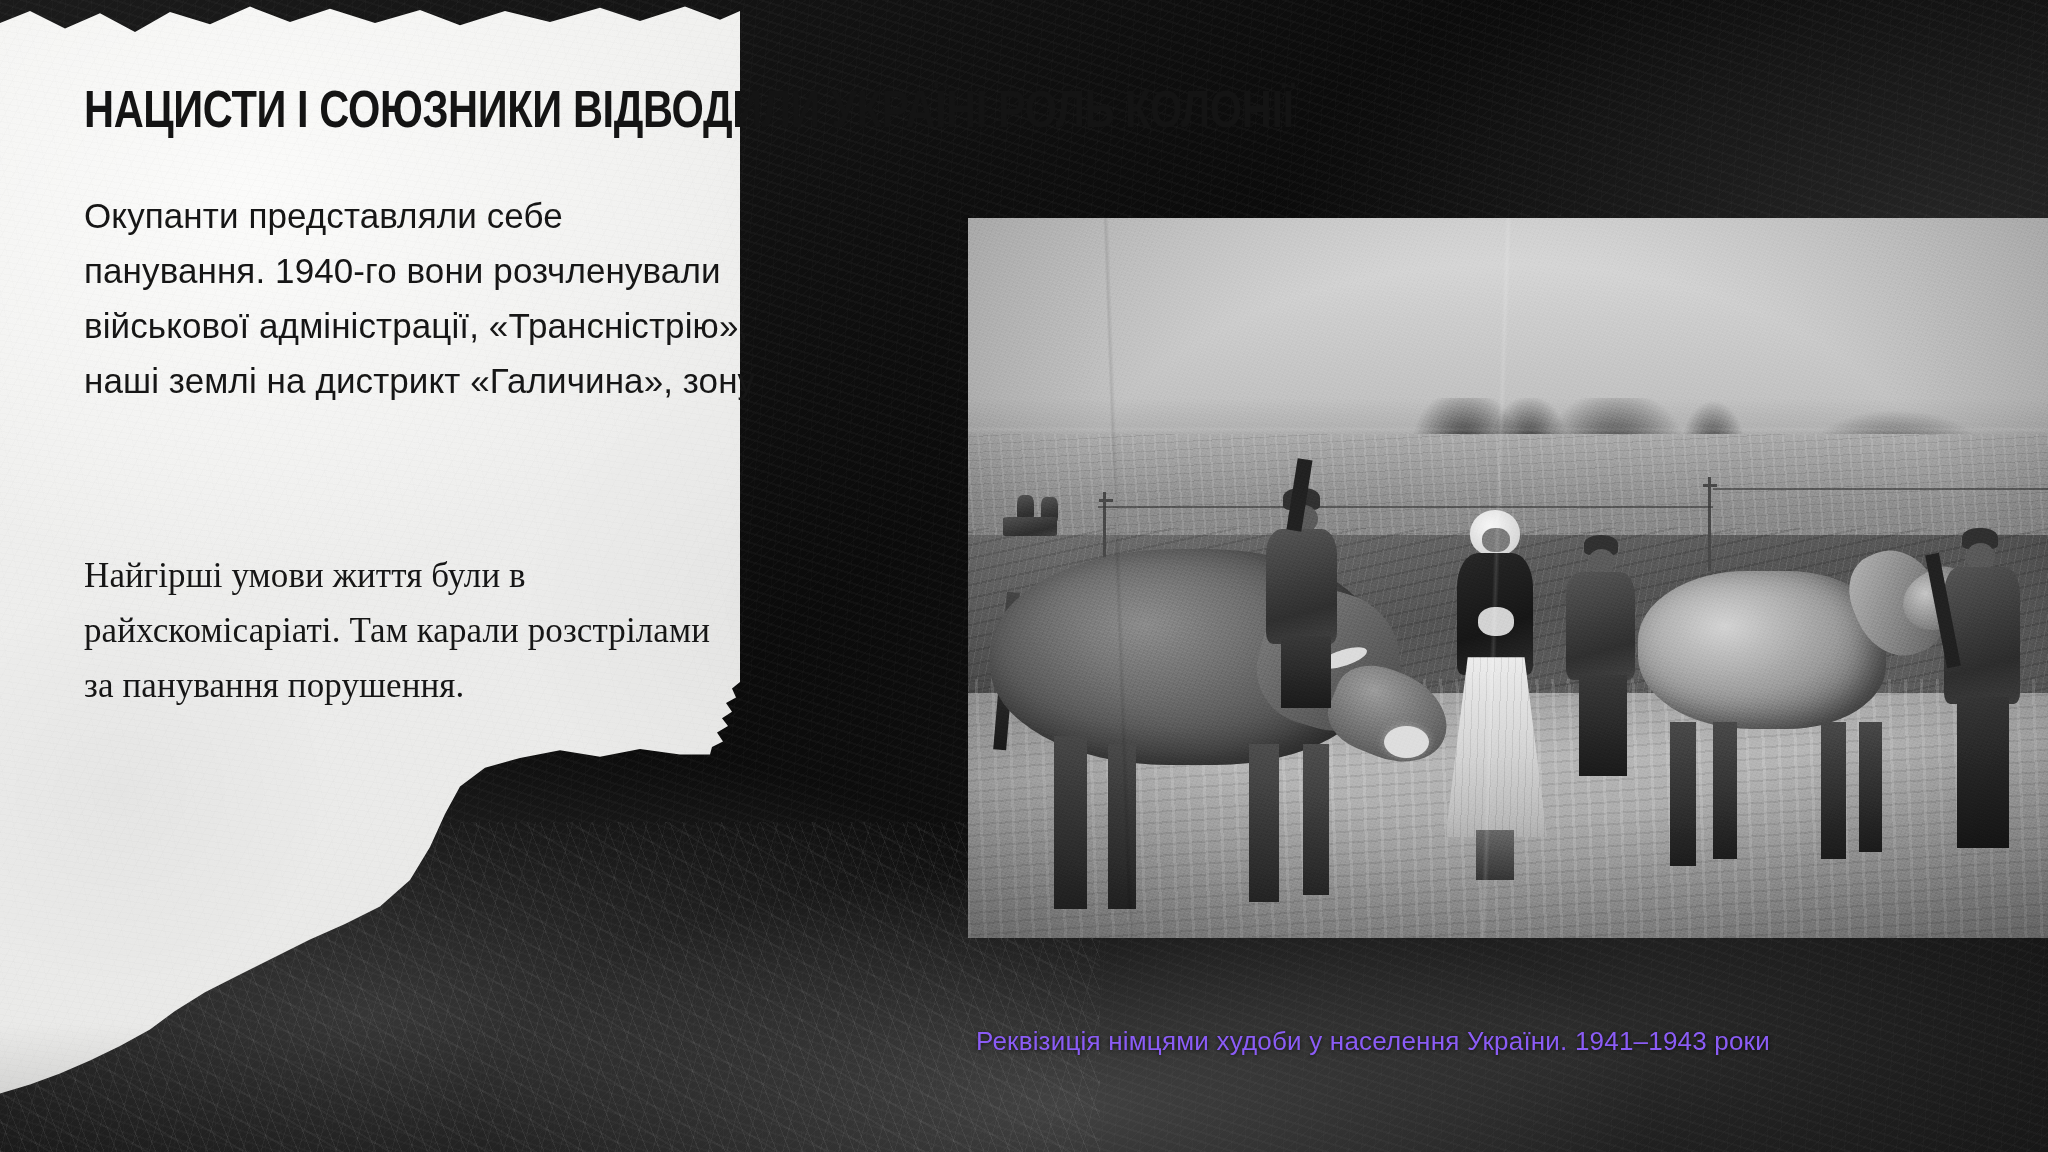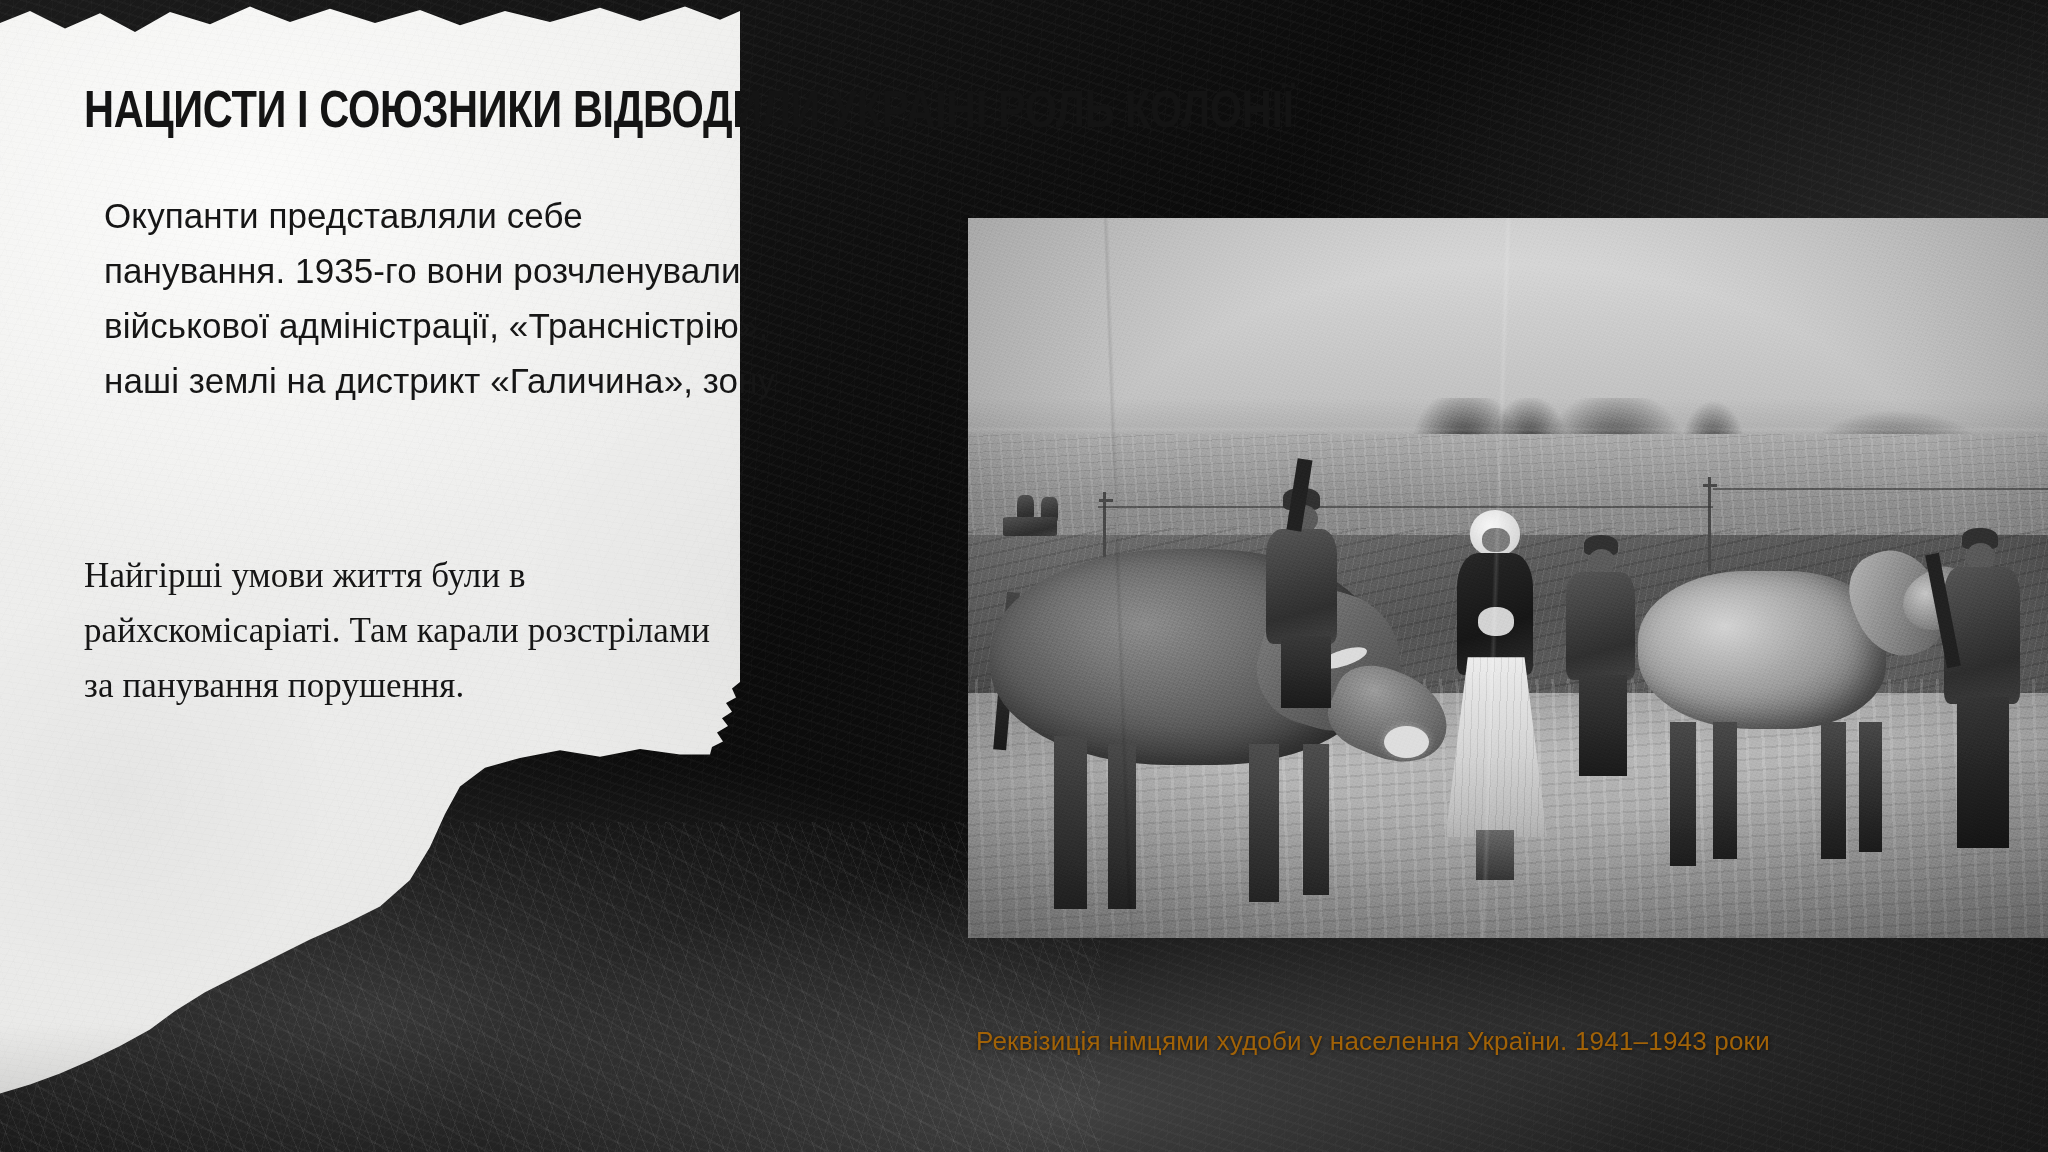--- a/index.html
+++ b/index.html
@@ -94,21 +94,21 @@
   }
 
   .para {
     position:absolute; left:0;
     width:860px;
     font-size:35px;
     line-height:55px;
     color:#161616;
     letter-spacing:.1px;
   }
-  .para.p1 { top:188px;margin-left:20px; }
+  .para.p1 { top:188px; }
   .para.p2 { top:548px;font-family:Liberation Serif, serif; }
   .para .ln { display:block; white-space:nowrap; }
 
   
   .photo-frame {
     position:absolute; left:968px; top:218px; width:1080px; height:720px;
     overflow:hidden;
     background:#2a2a2a;
   }
   .photo {
@@ -288,21 +288,21 @@
     position:absolute; inset:0; opacity:.22;
     background-image:
       linear-gradient(92deg, rgba(255,255,255,0) 48.6%, rgba(255,255,255,.55) 48.9%, rgba(255,255,255,0) 49.2%),
       linear-gradient(88deg, rgba(0,0,0,0) 14.5%, rgba(0,0,0,.4) 14.7%, rgba(0,0,0,0) 15.0%),
       linear-gradient(180deg, rgba(255,255,255,0) 29.0%, rgba(255,255,255,.35) 29.4%, rgba(255,255,255,0) 29.8%);
   }
 
   
   .caption {
     position:absolute; left:976px; top:1026px;
-    font-size:26px; color:#a16207; letter-spacing:.2px;
+    font-size:26px; color:#8b5cf6; letter-spacing:.2px;
     white-space:nowrap;
     text-shadow:0 1px 4px rgba(0,0,0,.7);
   }
 </style>
 </head>
 <body>
 
 <div id="slide">
 
   <div class="dark-bg"></div>
@@ -313,21 +313,21 @@
     <div class="paper-grain"></div>
     <div class="paper-edge-shadow"></div>
   </div>
 
   <div class="content">
 
     <h1 class="headline">НАЦИСТИ І СОЮЗНИКИ ВІДВОДИЛИ УКРАЇНІ РОЛЬ КОЛОНІЇ</h1>
 
     <div class="para p1">
       <span class="ln">Окупанти представляли себе</span>
-      <span class="ln">панування. 1935-го вони розчленували</span>
+      <span class="ln">панування. 1940-го вони розчленували</span>
       <span class="ln">військової адміністрації, «Трансністрію»,</span>
       <span class="ln">наші землі на дистрикт «Галичина», зону</span>
     </div>
 
     <div class="para p2">
       <span class="ln">Найгірші умови життя були в</span>
       <span class="ln">райхскомісаріаті. Там карали розстрілами</span>
       <span class="ln">за панування порушення.</span>
     </div>
   </div>

